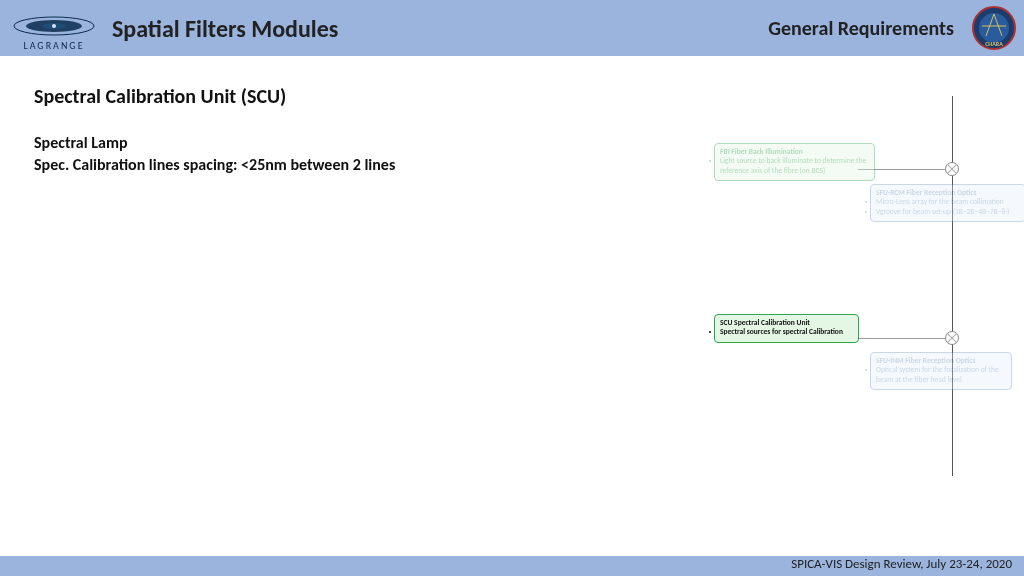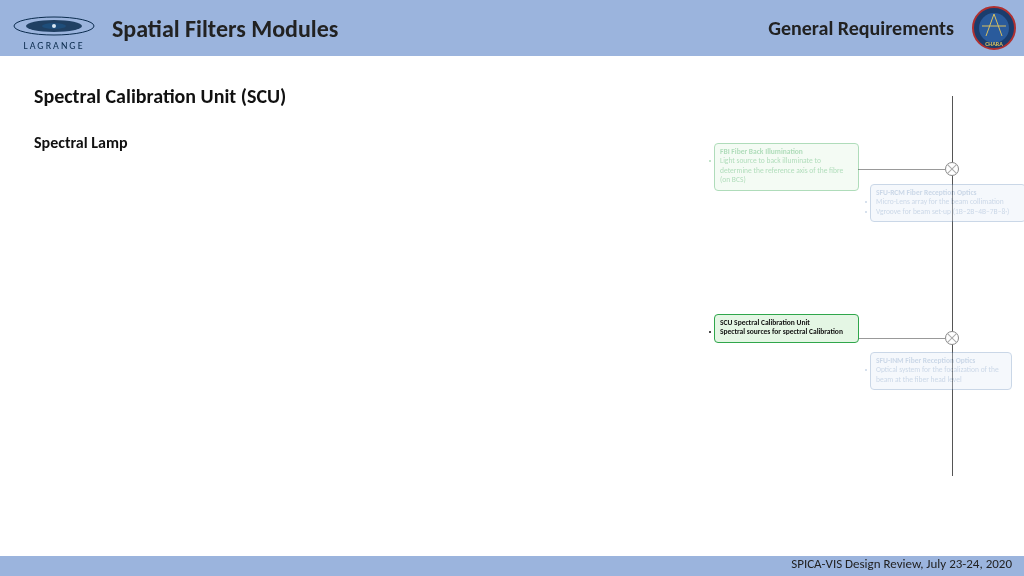--- a/index.html
+++ b/index.html
@@ -155,31 +155,32 @@
       <circle cx="22" cy="22" r="15" fill="#2a5b9c"></circle>
       <path d="M22 8 L30 30 M22 8 L14 30 M10 20 L34 20" stroke="#d9c060" stroke-width="1" fill="none"></path>
       <text x="22" y="40" text-anchor="middle" font-size="6" fill="#d9c060" font-weight="bold">CHARA</text>
     </svg>
   </div>
 </div>
 
 <div class="body">
   <div class="section-title">Spectral Calibration Unit (SCU)</div>
   <div class="spec-line">Spectral Lamp</div>
+  <div class="spec-line">Spec. Calibration lines spacing: &lt;25nm between 2 lines</div>
 
   <div class="diagram">
     <div class="vline"></div>
 
     <div class="node-circle" style="top:66px"></div>
     <div class="node-circle" style="top:235px"></div>
 
     <div class="hconn" style="left:162px; top:73px; width:88px;"></div>
     <div class="hconn" style="left:162px; top:242px; width:88px;"></div>
 
-    <div class="box green faded" style="left:18px; top:47px; width:145px;">
+    <div class="box green faded" style="left:18px; top:47px; width:161px;">
       <div class="btitle">FBI Fiber Back Illumination</div>
       <ul>
           <li>Light source to back illuminate to determine the reference axis of the fibre (on BCS)</li>
         </ul>
     </div>
 
     <div class="box blue" style="left:174px; top:88px; width:156px;">
       <div class="btitle">SFU-RCM Fiber Reception Optics</div>
       <ul>
         <li>Micro-Lens array for the beam collimation</li>

